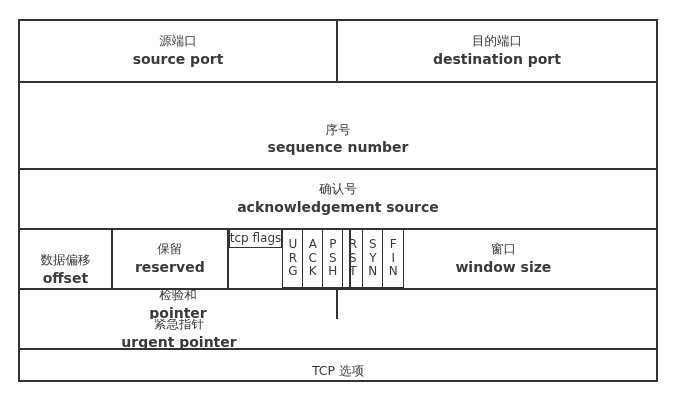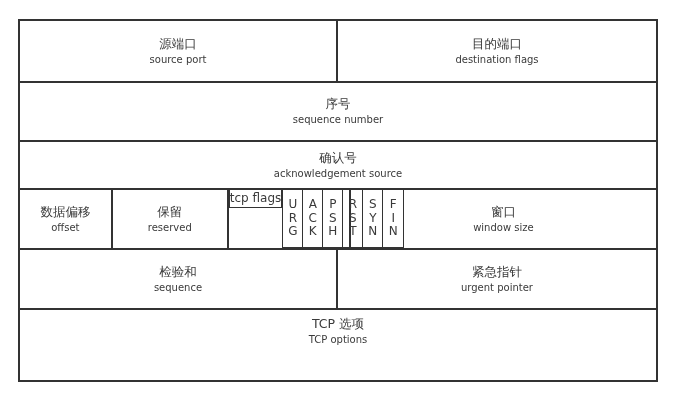--- a/index.html
+++ b/index.html
@@ -31,52 +31,52 @@
     display: flex;
     box-sizing: border-box;
     width: 100%;
     border-bottom: 2px solid #333333;
   }
   .row.last {
     border-bottom: none;
   }
 
   .row-1 { height: 62px; }
-  .row-2 { height: 59px; }
-  .row-3 { height: 48px; }
+  .row-2 { height: 59px; margin-top: 28px; }
+  .row-3 { height: 60px; }
   .row-4 { height: 60px; }
-  .row-5 { height: 60px; }
+  .row-5 { height: 60px; flex-direction: column; }
   .row-6 { height: 42px; }
 
   .cell {
     box-sizing: border-box;
     display: flex;
     flex-direction: column;
     align-items: center;
     justify-content: center;
     text-align: center;
     line-height: 1.35;
     font-size: 12.5px;
     border-right: 2px solid #333333;
     overflow: hidden;
   }
   .cell.end { border-right: none; }
 
   .cell .zh { font-size: 12.5px; white-space: nowrap; }
-  .cell .en { font-size: 10px; white-space: nowrap; }
+  .cell .en { font-size: 14px; white-space: nowrap; font-weight: bold; }
 
   
   .half-left  { width: 318px; }
   .half-right { width: 318px; }
 
   
   .full { width: 636px; }
 
   
-  .c-offset   { width: 96px; }
+  .c-offset   { width: 96px; justify-content: flex-end; }
   .c-reserved { width: 120px; }
   .c-flags {
     width: 120px;
     border-right: 2px solid #333333;
     display: flex;
     flex-direction: row;
     align-items: stretch;
     justify-content: flex-start;
     padding: 0;
   }
@@ -124,21 +124,21 @@
 
 <div id="tcp-header-diagram">
 
   <div class="row row-1">
     <div class="cell half-left">
       <span class="zh">源端口</span>
       <span class="en">source port</span>
     </div>
     <div class="cell half-right end">
       <span class="zh">目的端口</span>
-      <span class="en">destination flags</span>
+      <span class="en">destination port</span>
     </div>
   </div>
 
   <div class="row row-2">
     <div class="cell full end">
       <span class="zh">序号</span>
       <span class="en">sequence number</span>
     </div>
   </div>
 
@@ -195,28 +195,27 @@
     </div>
     <div class="cell c-window end">
       <span class="zh">窗口</span>
       <span class="en">window size</span>
     </div>
   </div>
 
   <div class="row row-5">
     <div class="cell half-left">
       <span class="zh">检验和</span>
-      <span class="en">sequence</span>
+      <span class="en">pointer</span>
     </div>
     <div class="cell half-right end">
       <span class="zh">紧急指针</span>
       <span class="en">urgent pointer</span>
     </div>
   </div>
 
   <div class="row row-6 last">
     <div class="cell full end">
       <span class="zh">TCP 选项</span>
-      <span class="en">TCP options</span>
     </div>
   </div>
 
 </div>
 
 </body></html>

